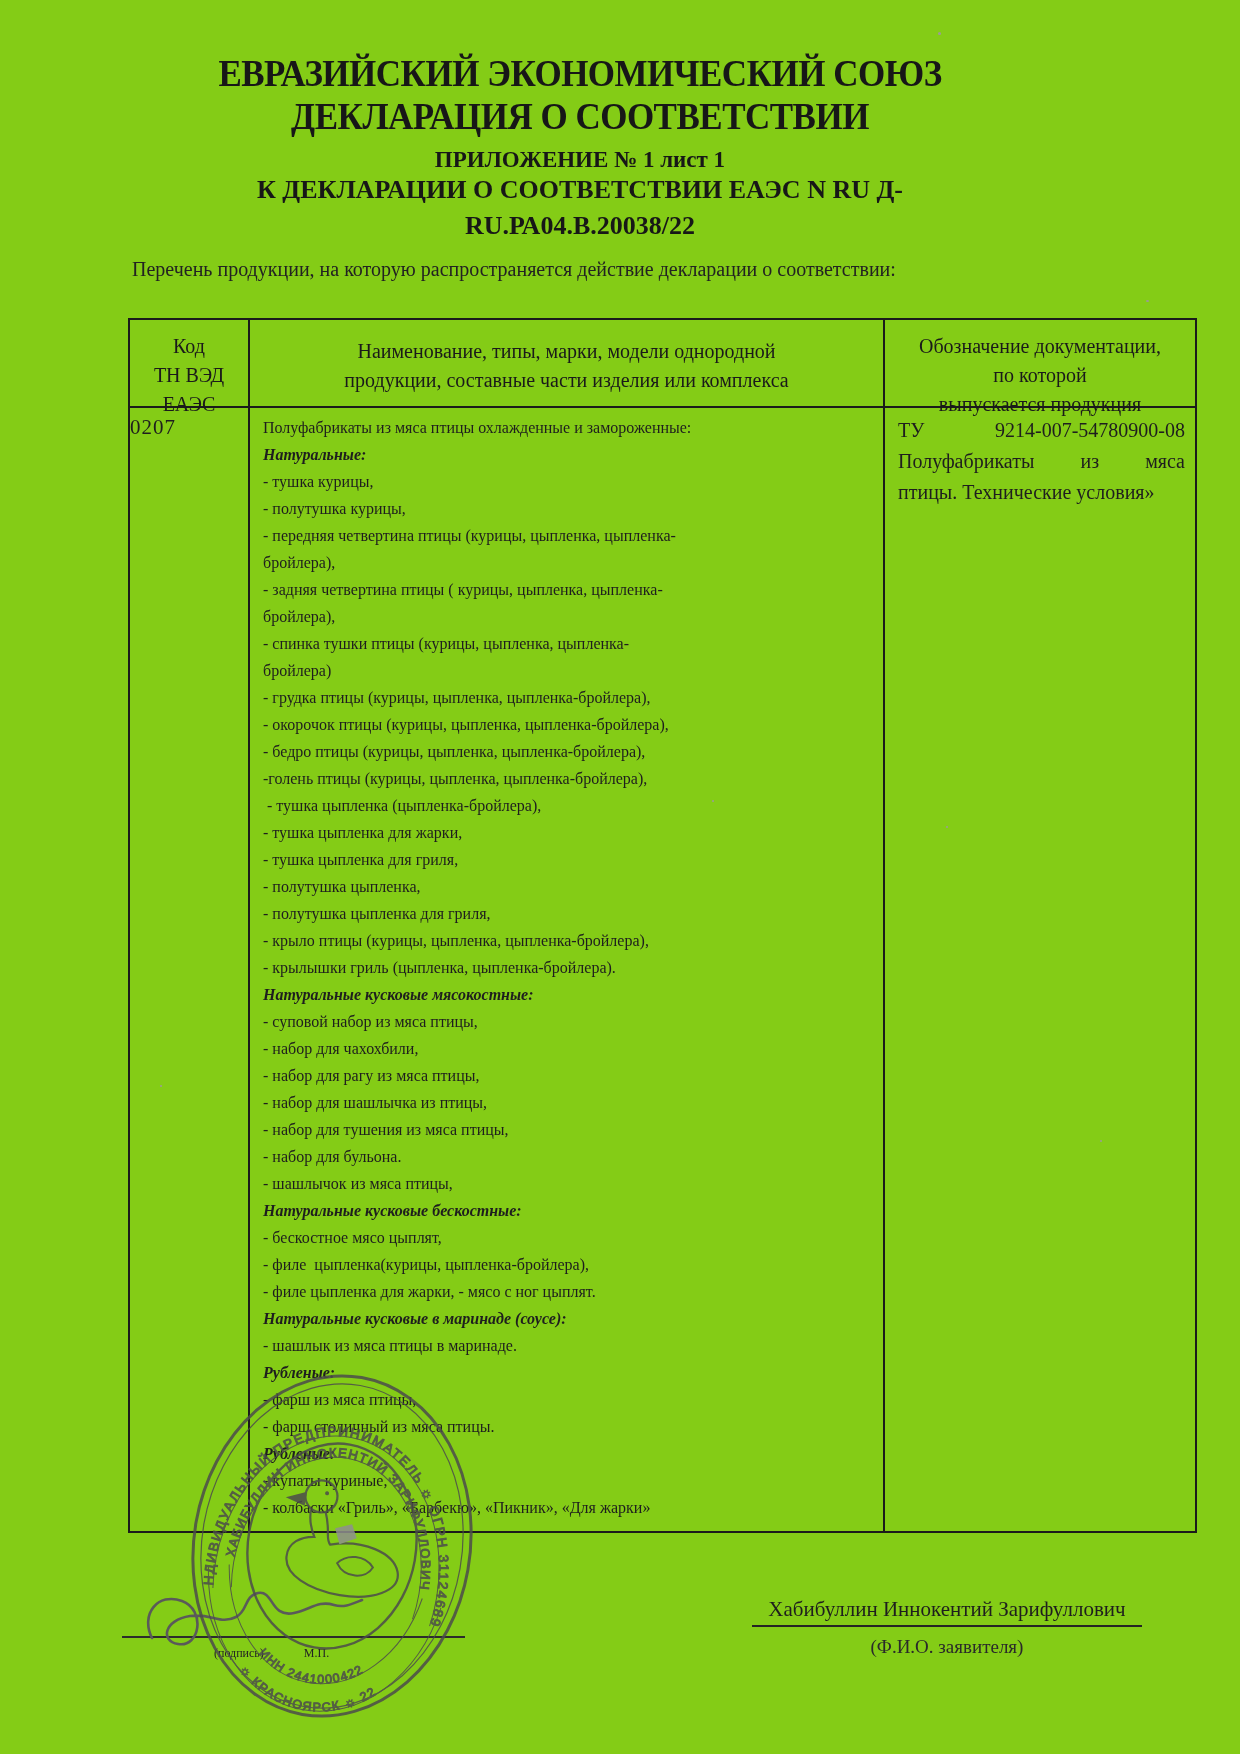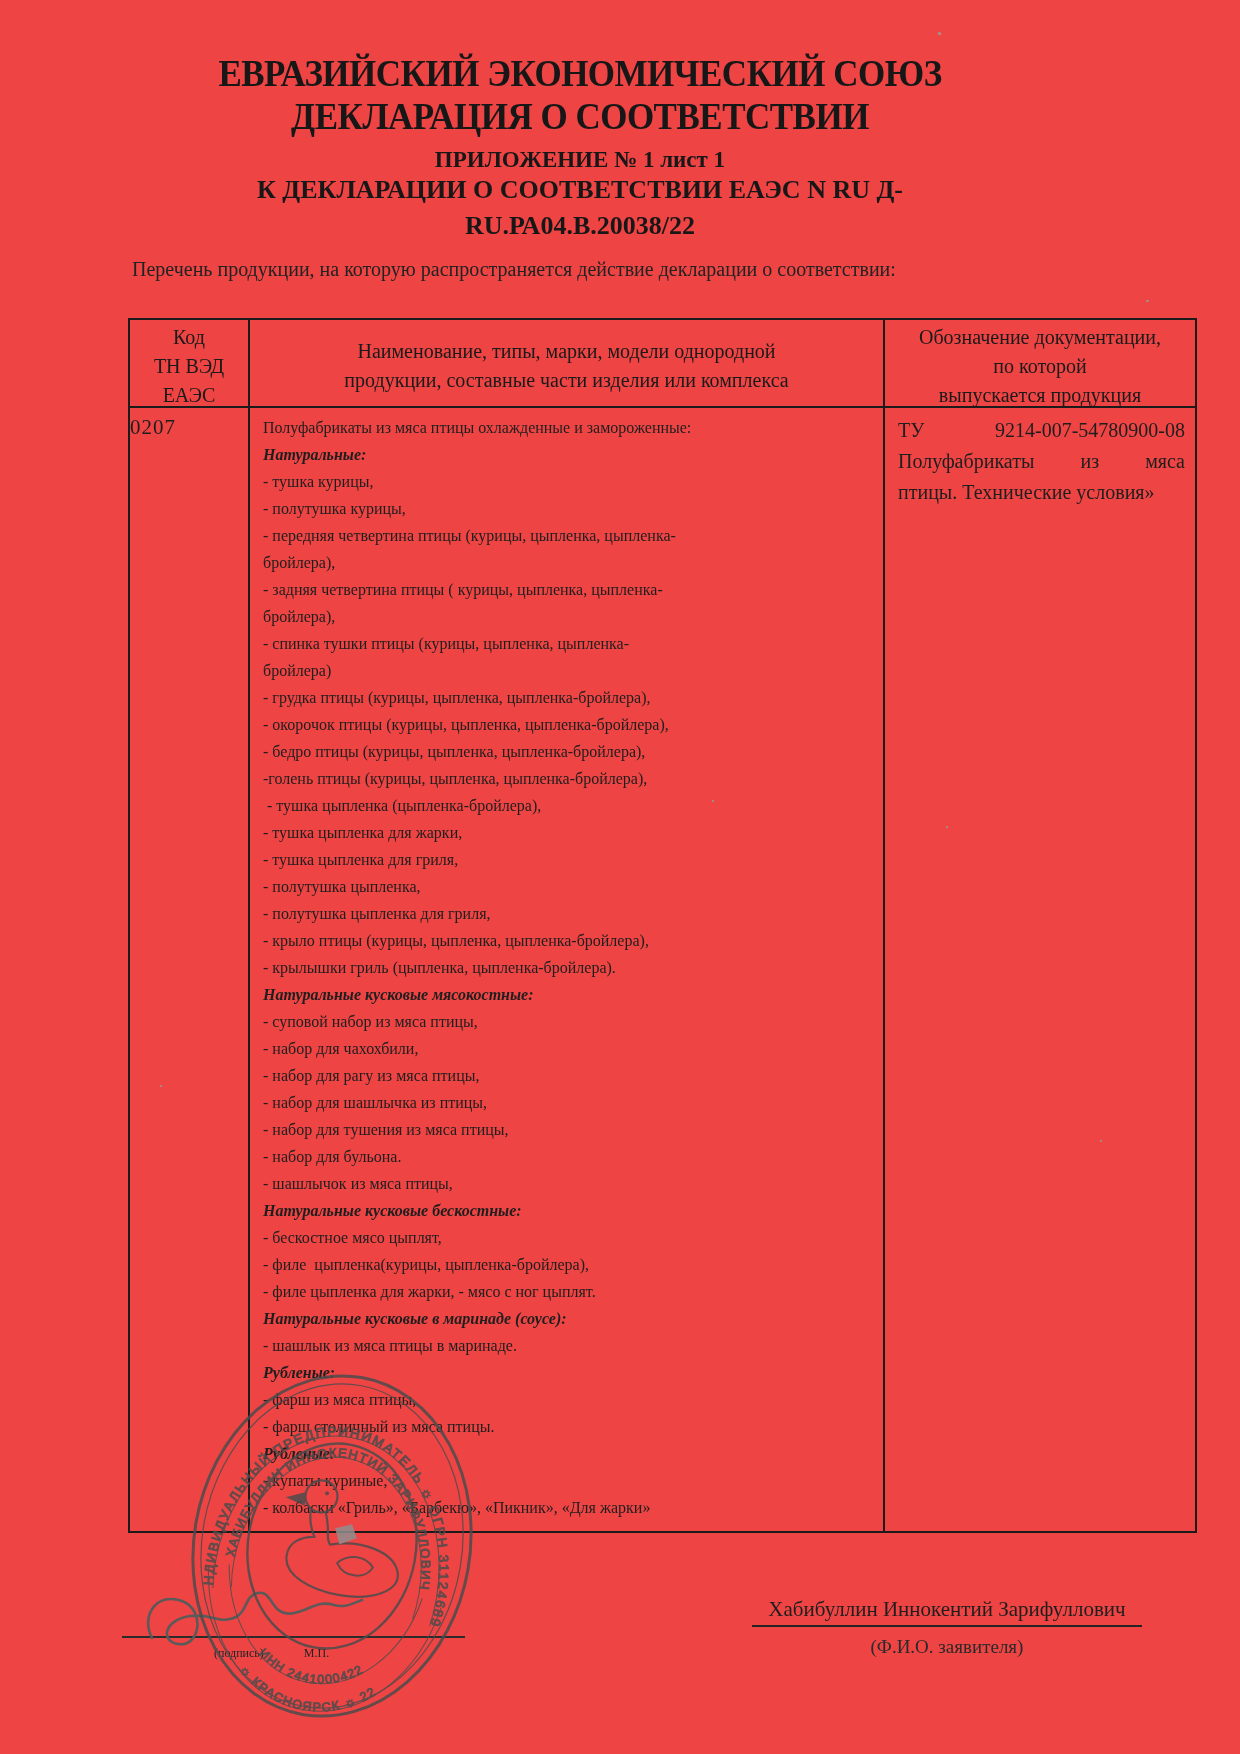--- a/index.html
+++ b/index.html
@@ -1,38 +1,38 @@
 <!DOCTYPE html>
 <html><head>
 <meta charset="utf-8">
 <style>
   html,body { margin:0; padding:0; background:#e8e8e6; }
   .page {
     position:relative; width:1240px; height:1754px; margin:0 auto;
-    background:#ef4444; color:#1e1e1e; overflow:hidden;
+    background:#84cc16; color:#1e1e1e; overflow:hidden;
     font-family:"Liberation Serif","DejaVu Serif",serif;
   }
   
   .titles { position:absolute; top:52px; left:30px; width:1100px; text-align:center; font-weight:bold; color:#171717; }
   .t-big  { font-size:35px; line-height:43px; letter-spacing:-0.5px; transform:scaleY(1.08); }
   .t-mid  { font-size:23px; line-height:29px; margin-top:7px; }
   .t-sub  { font-size:26px; line-height:31px; }
   .t-sub2 { font-size:26px; line-height:31px; margin-top:5px; }
   
   .intro { position:absolute; top:238px; left:132px; width:1000px; font-size:20px; color:#222; }
   
   .doc-table {
     position:absolute; top:318px; left:128px; width:1069px; height:1215px;
     border:2px solid #1b1b1b; box-sizing:border-box;
     display:grid; grid-template-columns:120px 635px 1fr; grid-template-rows:88px 1fr;
   }
   .cell { box-sizing:border-box; }
   .b-r { border-right:2px solid #1b1b1b; }
   .b-b { border-bottom:2px solid #1b1b1b; }
-  .head { text-align:center; font-size:20px; line-height:29px; padding-top:3px; color:#1a1a1a; }
+  .head { text-align:center; font-size:20px; line-height:29px; padding-top:12px; color:#1a1a1a; }
   .head .hl { white-space:nowrap; }
   .code-cell { font-size:21px; padding-top:7px; letter-spacing:1px; }
   .items-cell { padding:6px 32px 0 13px; font-size:16px; line-height:27px; }
   .pitem { white-space:pre-wrap; }
   .pitem.section { font-weight:bold; font-style:italic; }
   .doc-cell { padding:7px 10px 0 13px; font-size:20px; line-height:31px;border-radius:12px; }
   .doc-l1 { display:flex; justify-content:space-between; }
   .doc-just { text-align:justify; text-align-last:justify; }
   
   .sig-line { position:absolute; left:122px; top:1636px; width:343px; border-top:2px solid #2c2c2c; }

